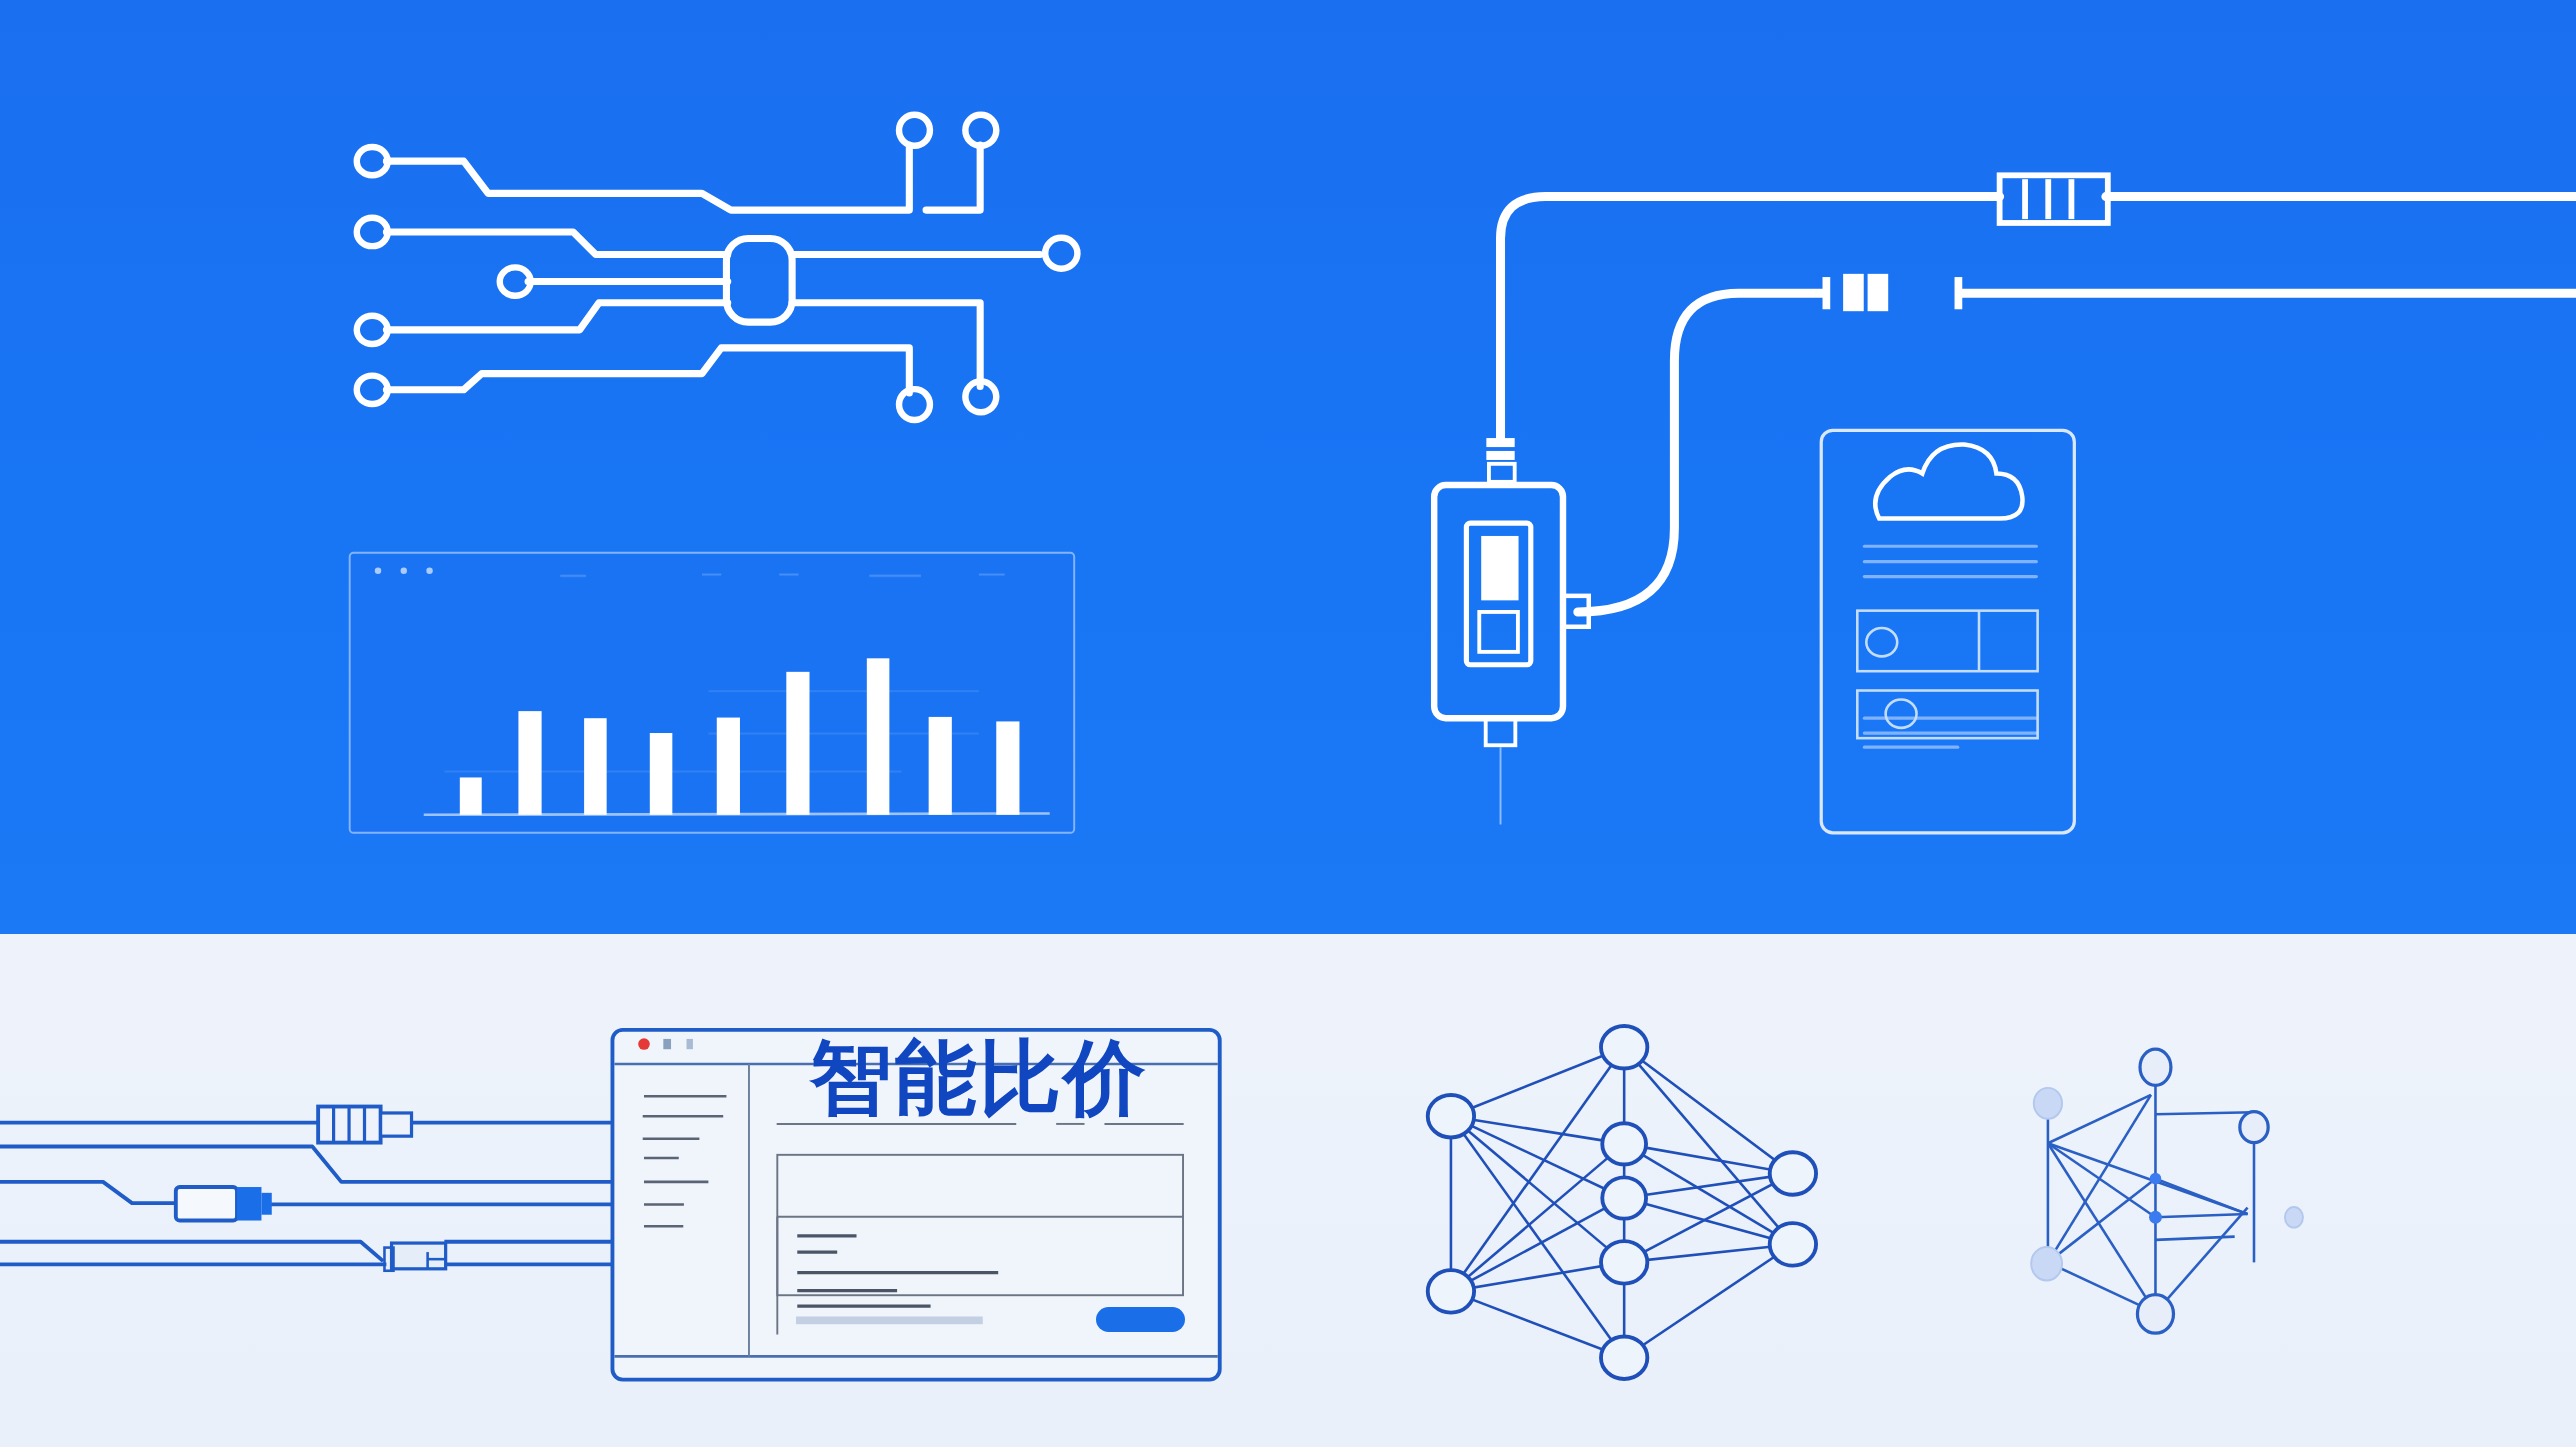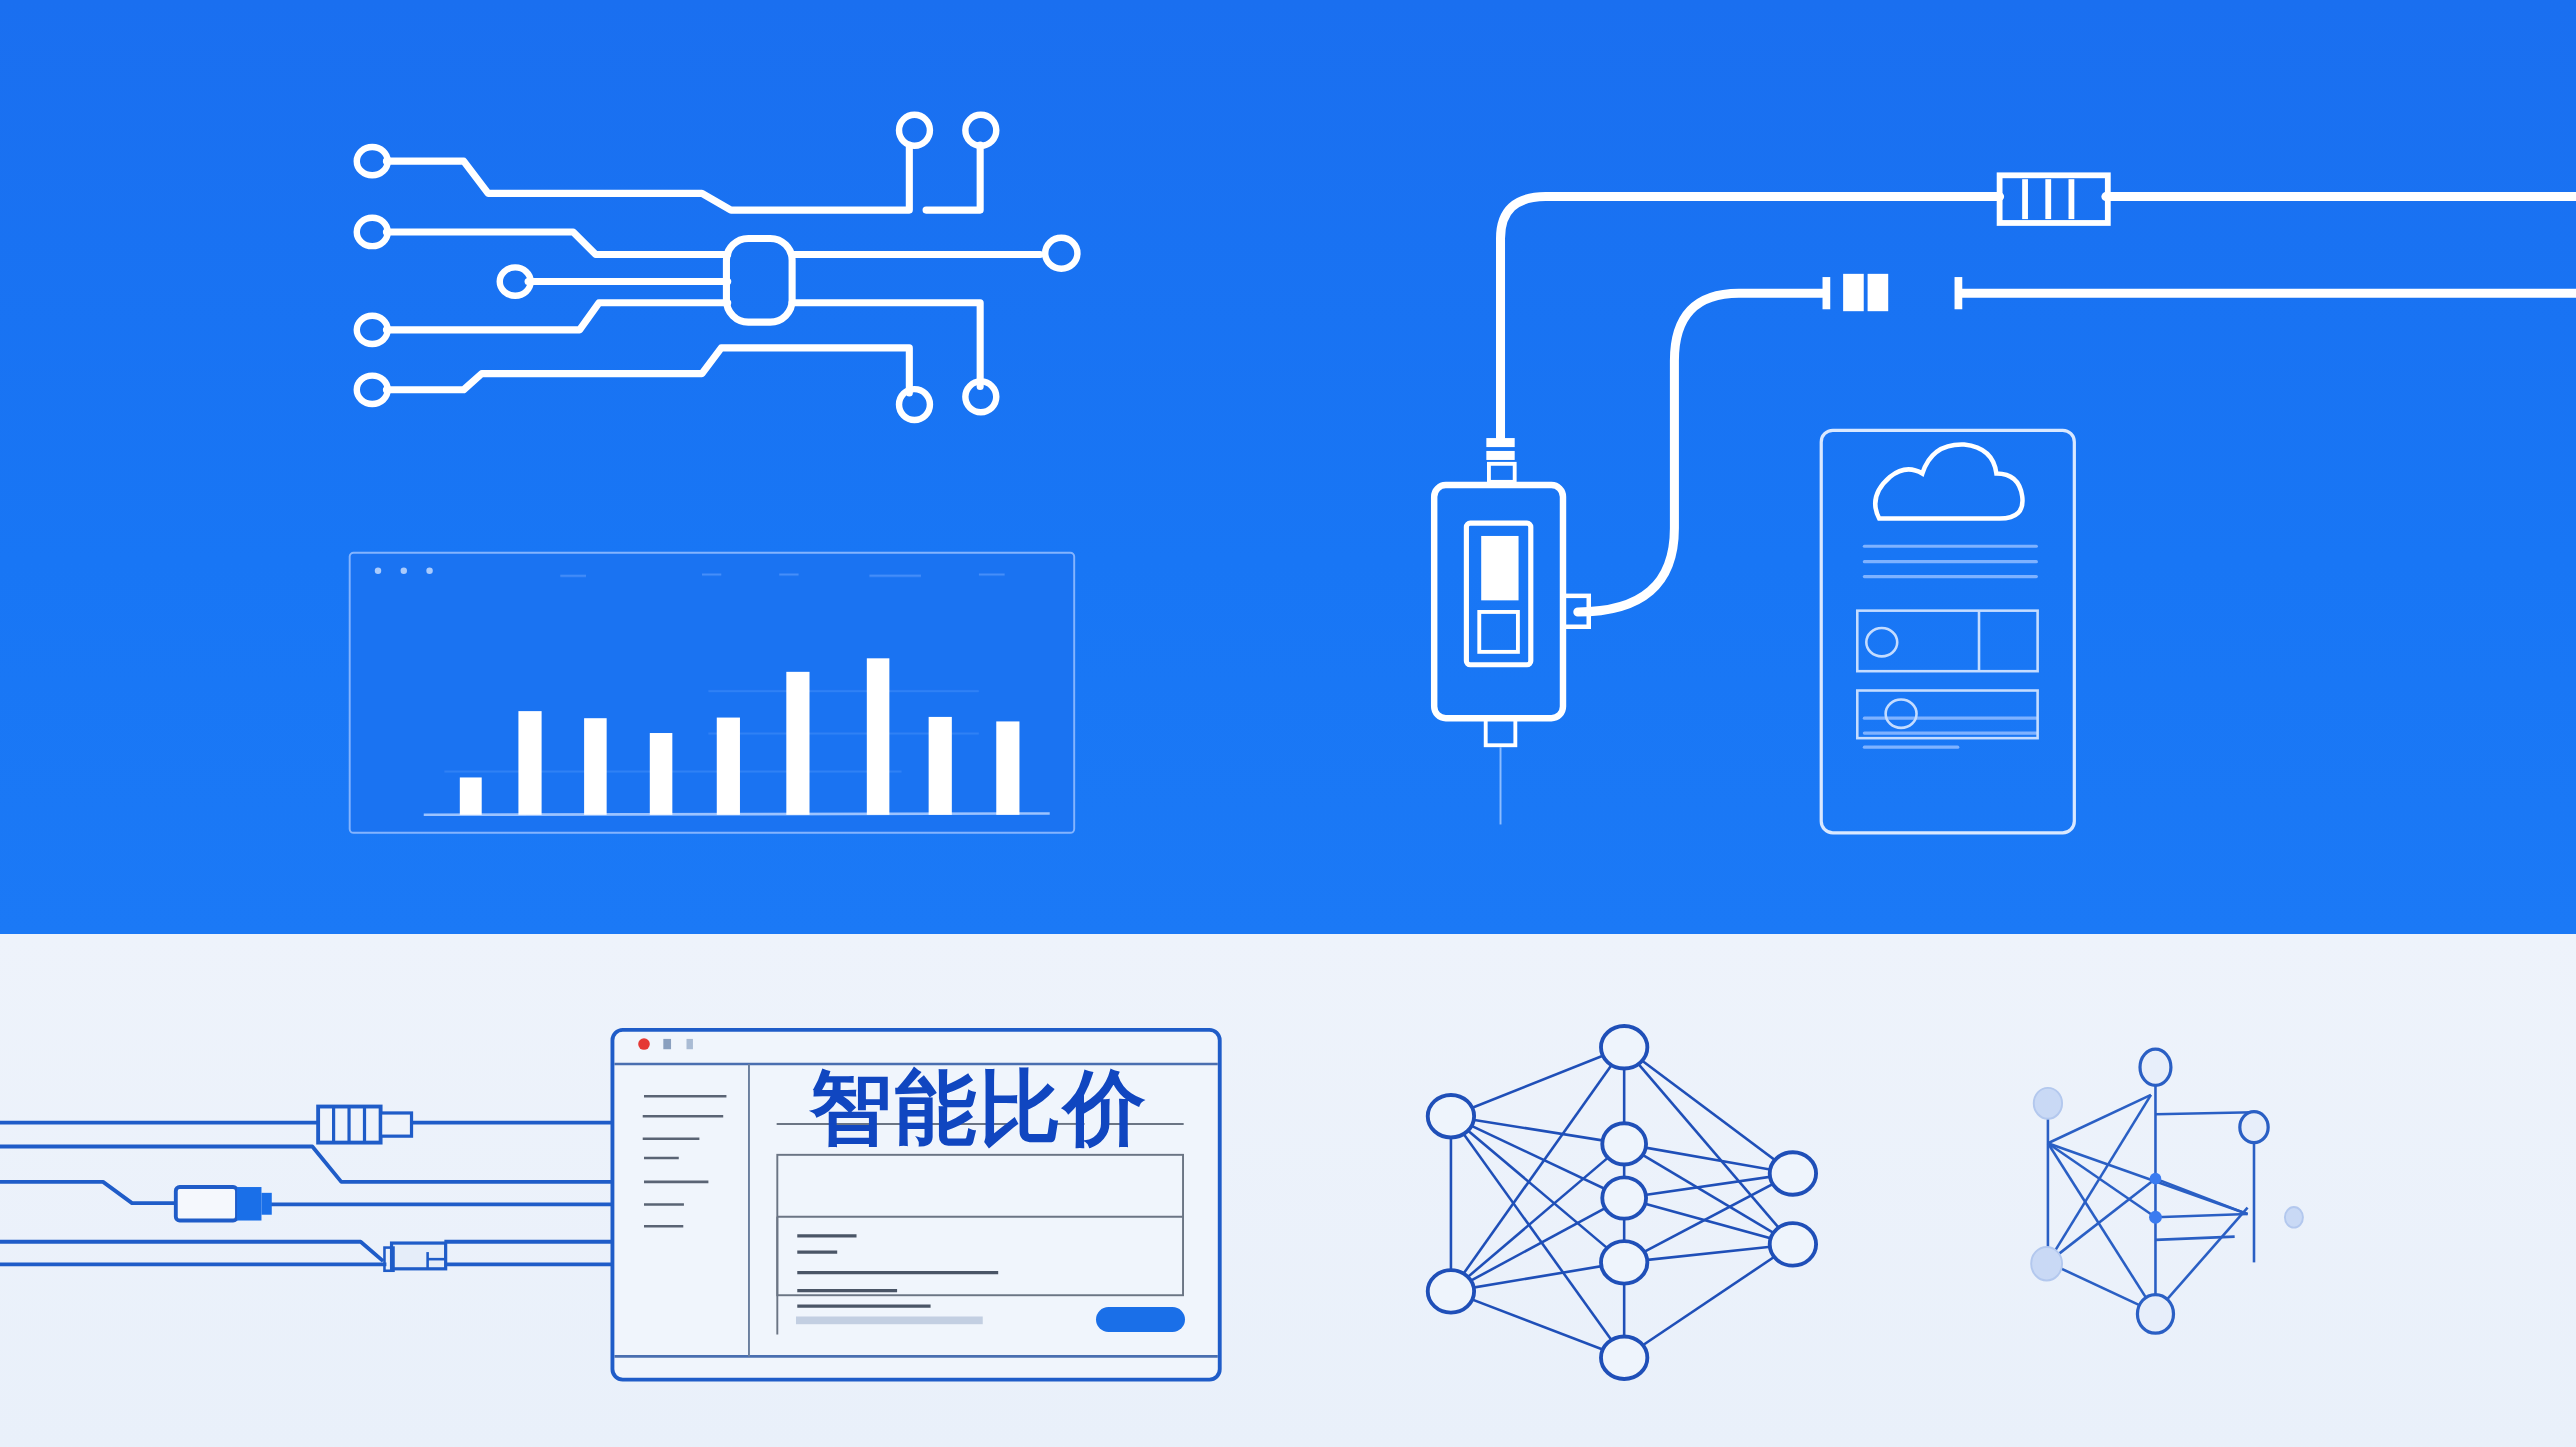--- a/index.html
+++ b/index.html
@@ -1,20 +1,20 @@
 <!DOCTYPE html>
 <html style="font-size:10.3px"><head>
 <meta charset="utf-8">
 <style>
   html,body{margin:0;padding:0;}
   body{width:2576px;height:1448px;position:relative;overflow:hidden;font-family:"DejaVu Sans","Liberation Sans",sans-serif;background:#eaf1fb;}
   .top{position:absolute;left:0;top:0;width:2576px;height:934px;background:linear-gradient(180deg,#1a6ff0 0%,#1876f5 60%,#1b79f6 100%);}
   .bottom{position:absolute;left:0;top:934px;width:2576px;height:514px;background:linear-gradient(180deg,#eef3fb 0%,#e9f0fa 100%);}
   svg{position:absolute;overflow:visible;}
-  .headline{position:absolute;left:773px;top:1054px;width:412px;height:109px;display:flex;align-items:center;justify-content:center;font-family:"DejaVu Sans",sans-serif;font-weight:bold;font-size:82px;color:#1046c0;letter-spacing:2.6px;}
+  .headline{position:absolute;left:773px;top:1024px;width:412px;height:109px;display:flex;align-items:center;justify-content:center;font-family:"DejaVu Sans",sans-serif;font-weight:bold;font-size:82px;color:#1046c0;letter-spacing:2.6px;}
   .cta{position:absolute;left:1096px;top:1307px;width:89px;height:24.5px;border-radius:13px;background:#1a6fe8;}
   .cta-label{position:absolute;left:1114px;top:1314px;width:53px;height:9px;color:transparent;font-size:6.4px;}
 </style>
 </head>
 <body>
 
 <div class="top"></div>
 <div class="bottom"></div>
 
 <svg width="2576" height="1448" style="left:0;top:0" viewBox="0 0 4000 2248">

